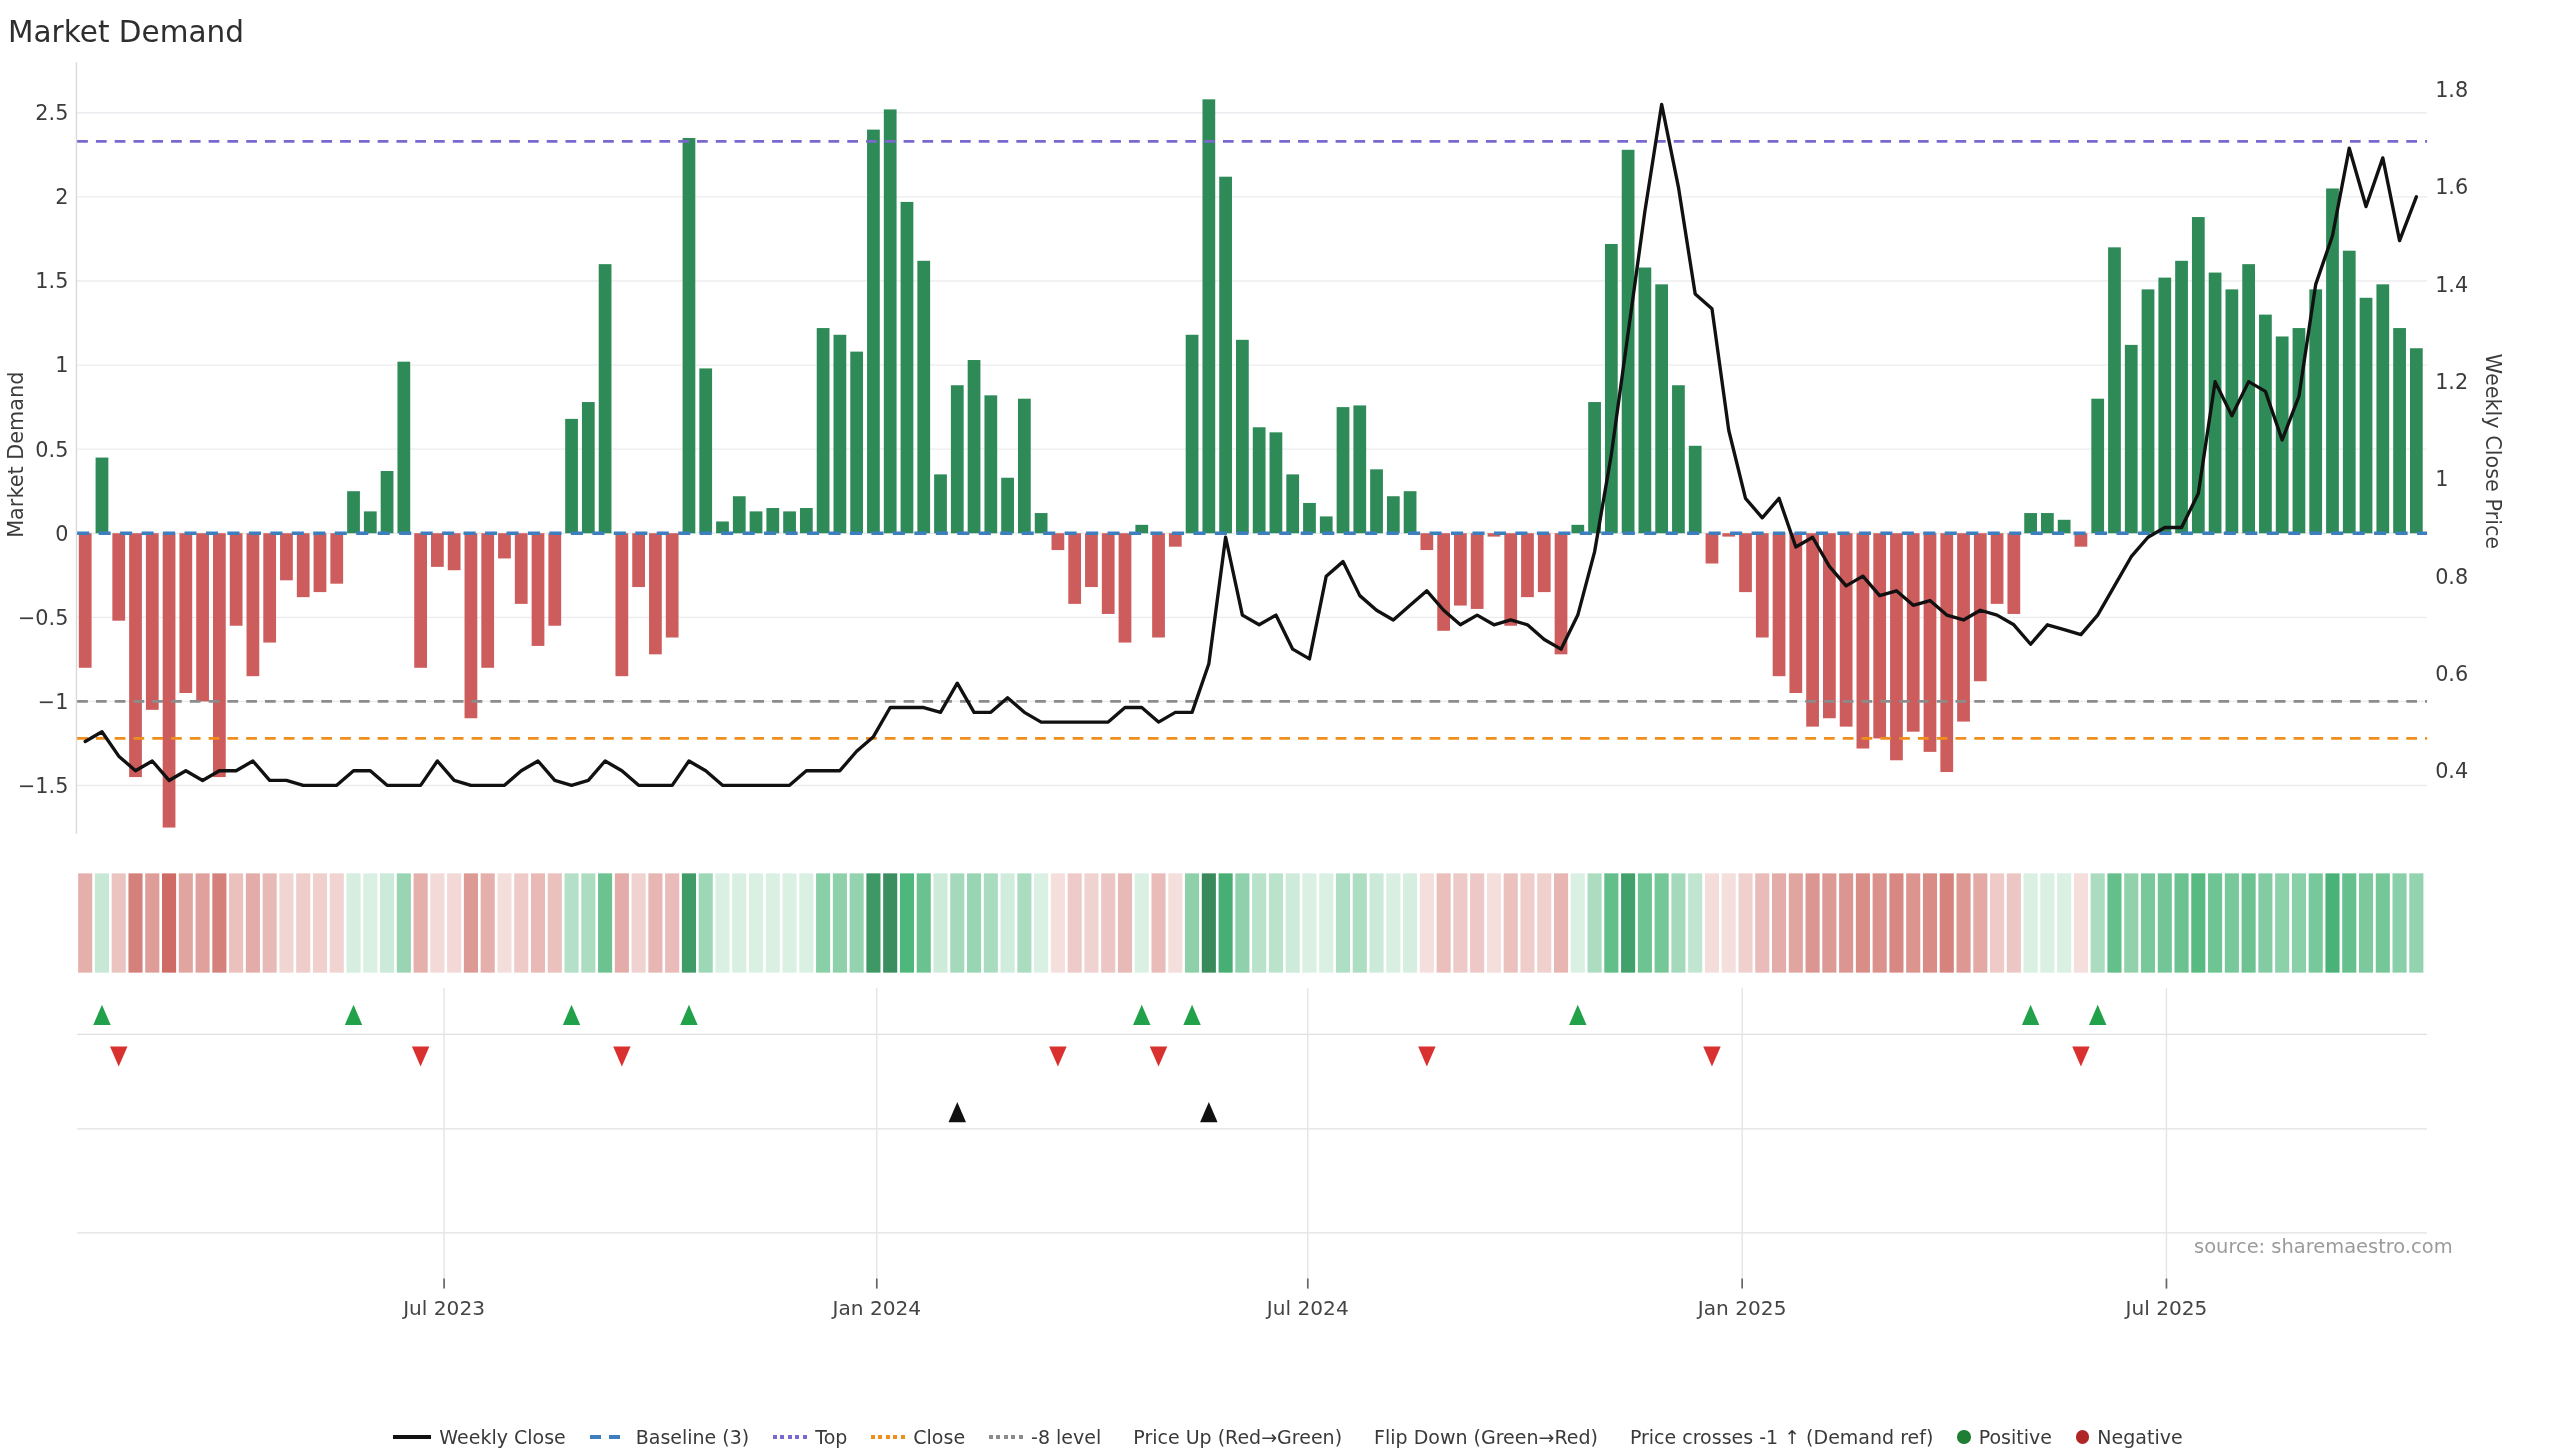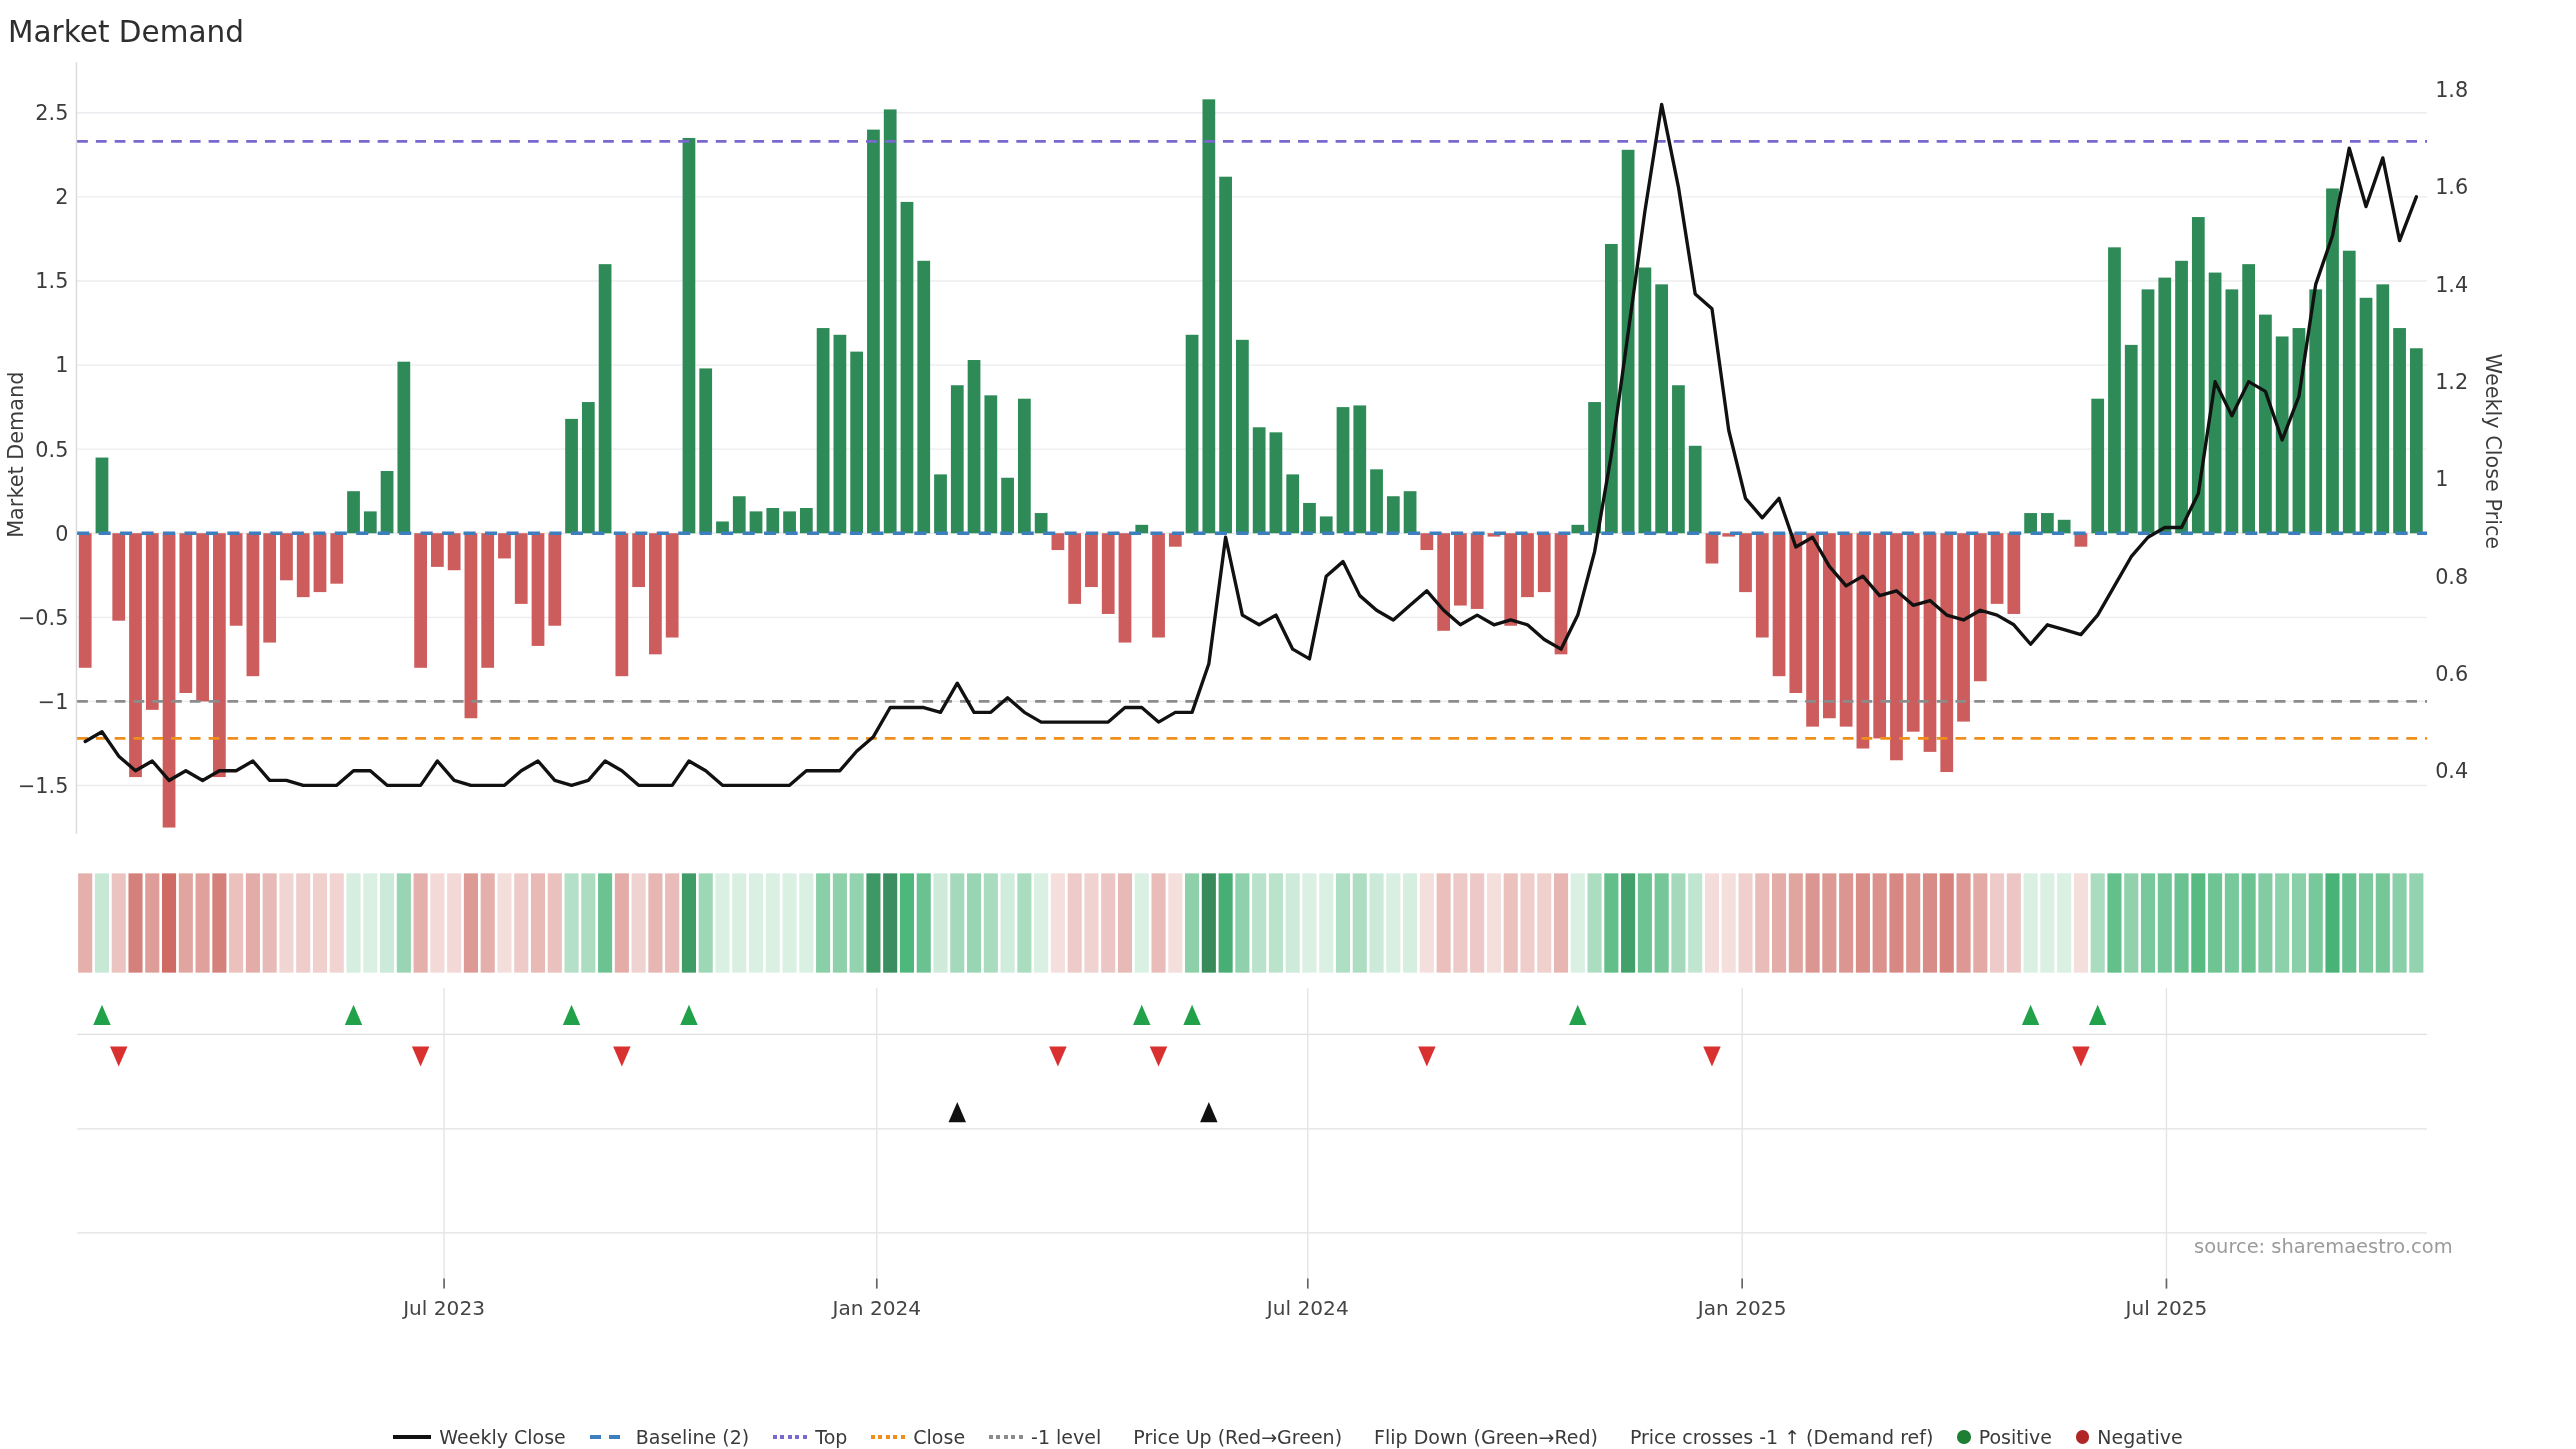--- a/index.html
+++ b/index.html
@@ -377,33 +377,33 @@
     <text x="3656" y="1850" font-size="29" fill="#9b9b9b" text-anchor="end">source: sharemaestro.com</text>
   </svg>
 
   <div id="legend">
       <div class="legend-item">
         <span class="lm lm-line" style="background: rgb(17, 17, 17);"></span>
         <span>Weekly Close</span>
       </div>
       <div class="legend-item">
         <span class="lm lm-dash" style="background: repeating-linear-gradient(90deg, rgb(61, 126, 191) 0px, rgb(61, 126, 191) 10.7px, transparent 10.7px, transparent 19px);"></span>
-        <span>Baseline (2)</span>
+        <span>Baseline (3)</span>
       </div>
       <div class="legend-item">
         <span class="lm lm-dots" style="background: repeating-linear-gradient(90deg, rgb(123, 104, 207) 0px, rgb(123, 104, 207) 4px, transparent 4px, transparent 7.4px);"></span>
         <span>Top</span>
       </div>
       <div class="legend-item">
         <span class="lm lm-dots" style="background: repeating-linear-gradient(90deg, rgb(239, 142, 27) 0px, rgb(239, 142, 27) 4px, transparent 4px, transparent 7.4px);"></span>
         <span>Close</span>
       </div>
       <div class="legend-item">
         <span class="lm lm-dots" style="background: repeating-linear-gradient(90deg, rgb(140, 140, 140) 0px, rgb(140, 140, 140) 4px, transparent 4px, transparent 7.4px);"></span>
-        <span>-1 level</span>
+        <span>-8 level</span>
       </div>
       <div class="legend-item">
         <span class="lm lm-triangle-up" style="border-bottom-color: rgb(34, 161, 75);"></span>
         <span>Price Up (Red→Green)</span>
       </div>
       <div class="legend-item">
         <span class="lm lm-triangle-down" style="border-top-color: rgb(217, 48, 48);"></span>
         <span>Flip Down (Green→Red)</span>
       </div>
       <div class="legend-item">

